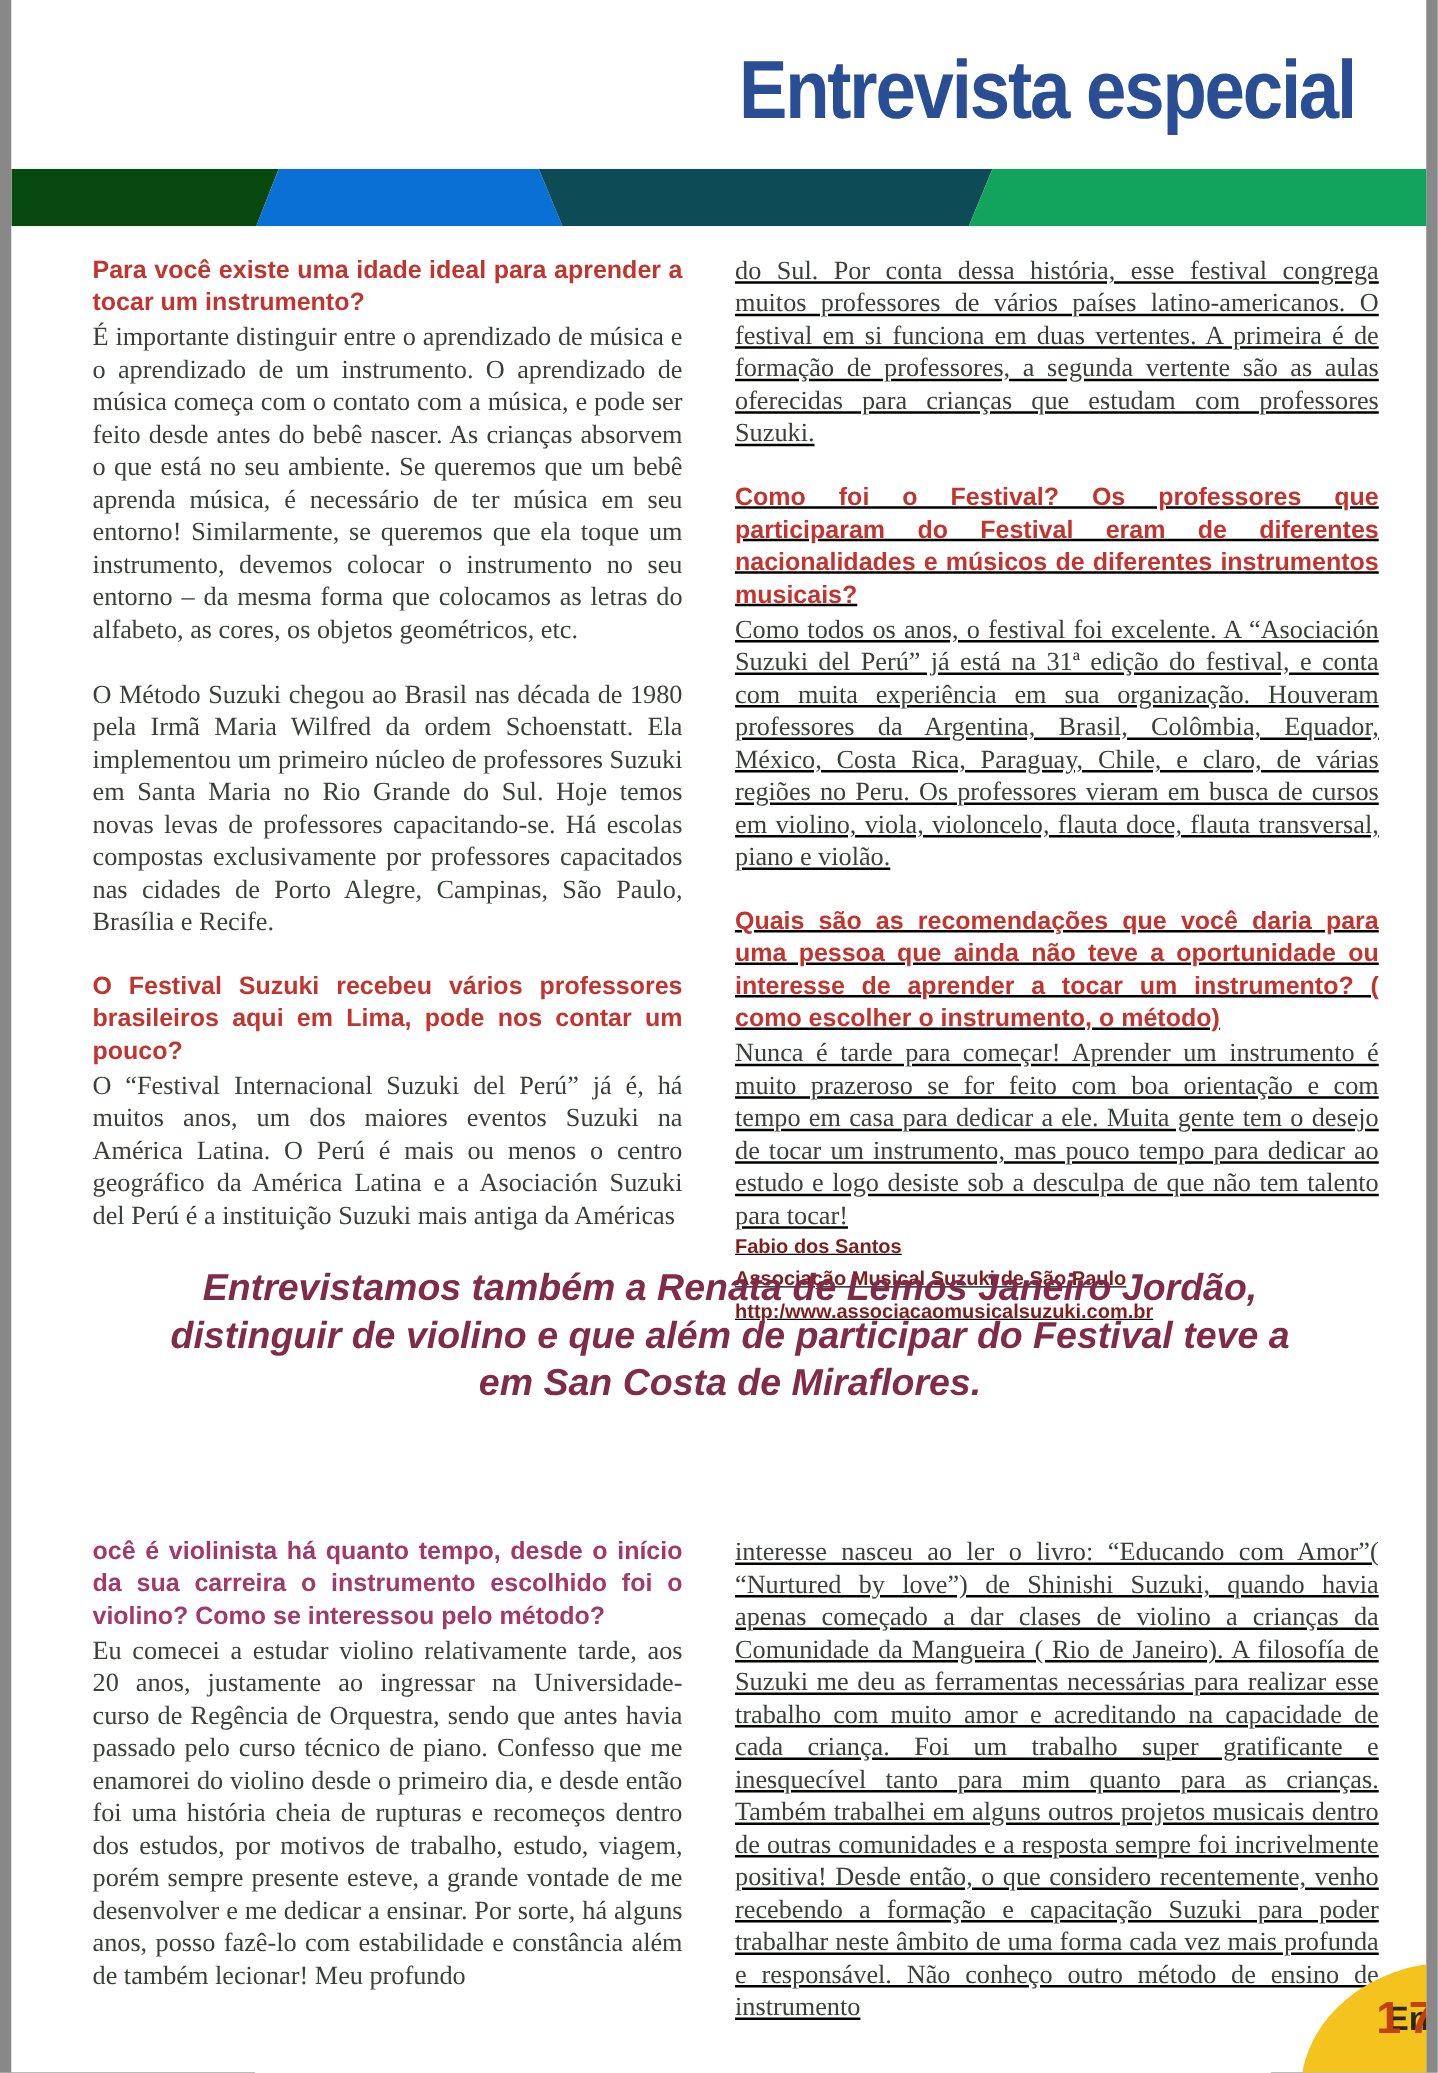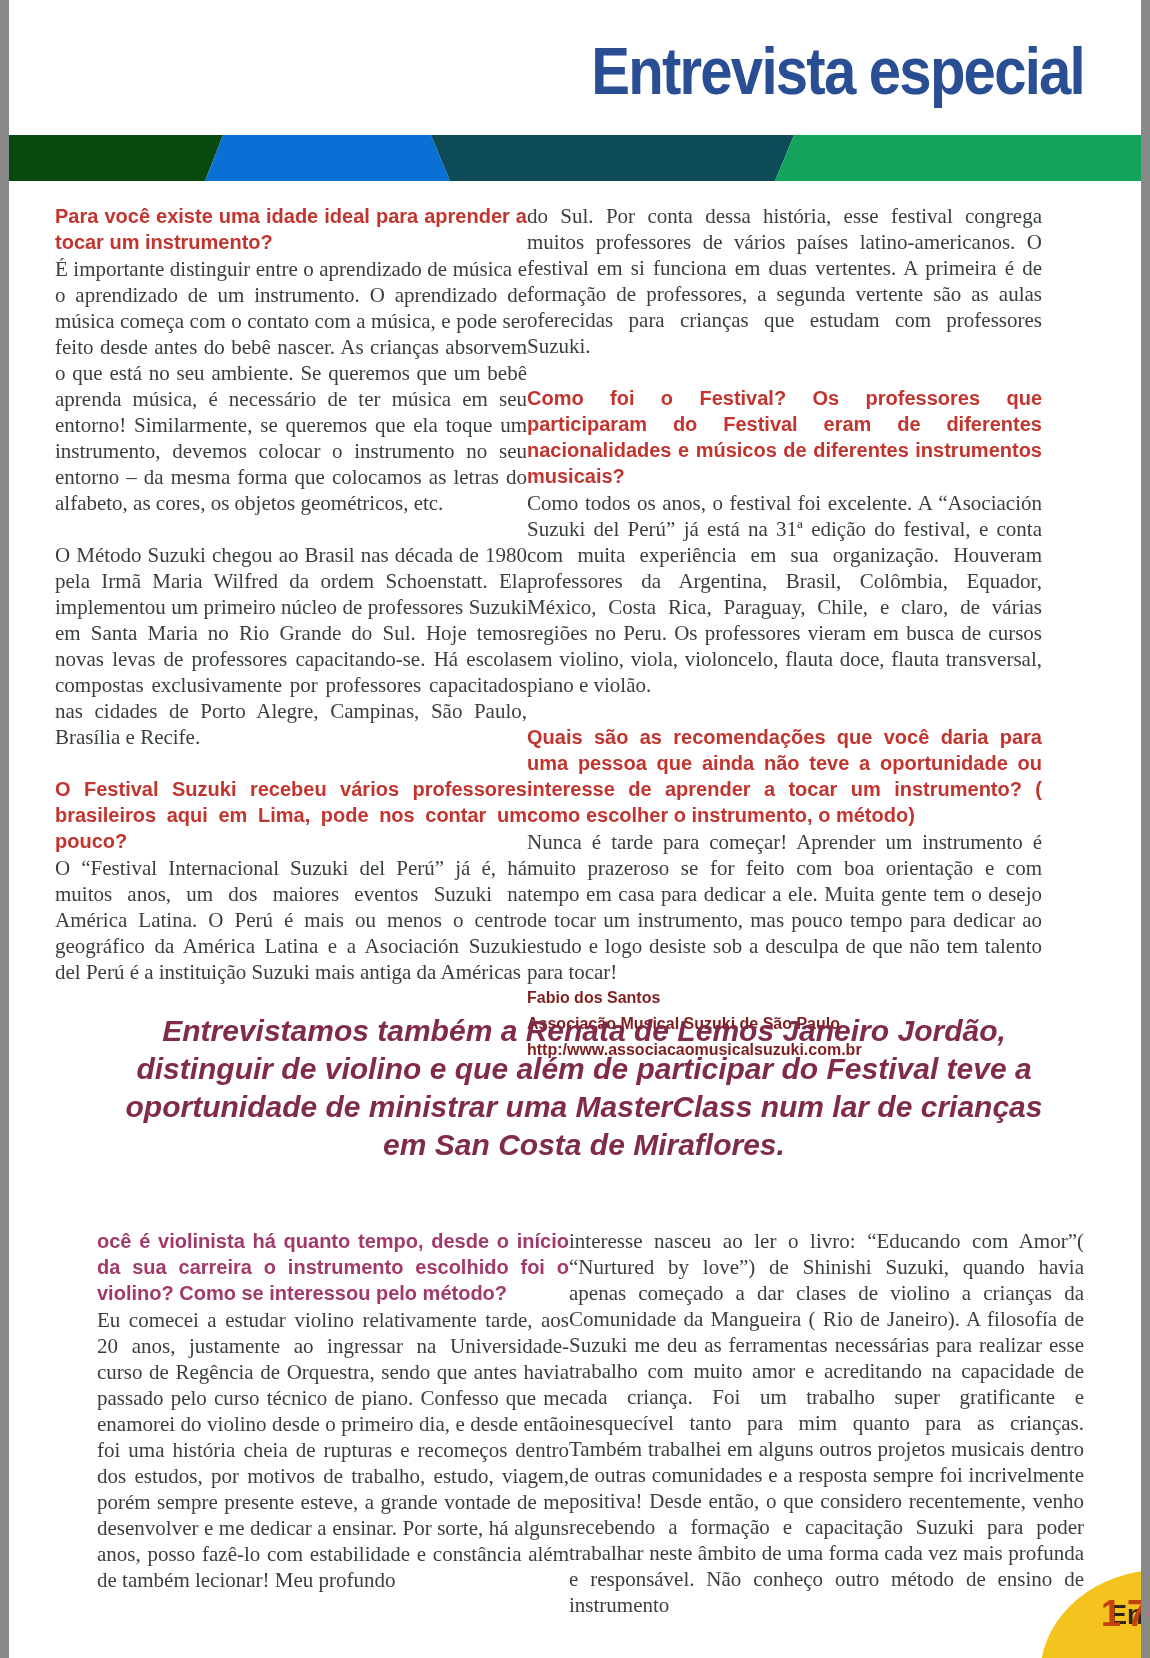--- a/index.html
+++ b/index.html
@@ -17,25 +17,25 @@
     transform:scaleX(0.88); transform-origin:right bottom;
   }
   .page-title {
     font-family:"Liberation Sans", sans-serif;
     font-weight:700; font-size:66px; line-height:1;
     letter-spacing:-2px; color:#2a4e93; white-space:nowrap;
   }
   .band { position:absolute; top:135px; left:0; width:1150px; height:46px; }
   .band svg { display:block; }
   
-  .cols { position:absolute; left:46px; width:1029px; display:flex; }
+  .cols { position:absolute; left:65px; width:1029px; display:flex; gap:42px; }
   .cols-1 { top:203px; }
   .cols-2 { top:1228px;justify-content:flex-end; }
   .col-left  { width:472px; }
-  .col-right { width:515px; }
+  .col-right { width:515px;text-decoration:underline; }
   .q {
     font-family:"Liberation Sans", sans-serif;
     font-weight:700; font-size:20px; line-height:26px;
     color:#c2342e; text-align:justify; margin:0 0 1px 0;
   }
   .q2col { color:#a13a6a; }
   .a {
     font-size:21px; line-height:26px; color:#394039;
     text-align:justify; margin:0;
   }
@@ -112,21 +112,20 @@
       <p class="a">Nunca é tarde para começar! Aprender um instrumento é muito prazeroso se for feito com boa orientação e com tempo em casa para dedicar a ele. Muita gente tem o desejo de tocar um instrumento, mas pouco tempo para dedicar ao estudo e logo desiste sob a desculpa de que não tem talento para tocar!</p>
       <p class="sig">Fabio dos Santos</p>
       <p class="sig">Associação Musical Suzuki de São Paulo</p>
       <p class="sig">http:/www.associacaomusicalsuzuki.com.br</p>
     </div>
   </div>
 
   <div class="interlude">
     <div>Entrevistamos também a Renata de Lemos Janeiro Jordão,</div>
     <div>distinguir de violino e que além de participar do Festival teve a</div>
-    <div>oportunidade de ministrar uma MasterClass  num lar de crianças</div>
     <div>em San Costa de Miraflores.</div>
   </div>
 
   <div class="cols cols-2">
     <div class="col-left">
       <p class="q q2col">ocê é violinista há quanto tempo, desde o início da sua carreira o instrumento escolhido foi o violino? Como se interessou pelo método?</p>
       <p class="a">Eu comecei a estudar violino relativamente tarde, aos 20 anos, justamente ao ingressar na Universidade- curso de Regência de Orquestra, sendo que antes havia passado pelo curso técnico de piano. Confesso que me enamorei do violino desde o primeiro dia, e desde então foi uma história cheia de rupturas e recomeços dentro dos estudos, por motivos de trabalho, estudo, viagem, porém sempre presente esteve, a grande vontade de me desenvolver e me dedicar a ensinar. Por sorte, há alguns anos, posso fazê-lo com estabilidade e constância além de também lecionar! Meu profundo</p>
     </div>
     <div class="col-right">
       <p class="a">interesse nasceu ao ler o livro: “Educando com Amor”( “Nurtured by love”) de Shinishi Suzuki, quando havia apenas começado a dar clases de violino a crianças da Comunidade da Mangueira ( Rio de Janeiro). A filosofía de Suzuki me deu as ferramentas necessárias para realizar esse trabalho com muito amor e acreditando na capacidade de cada criança. Foi um trabalho super gratificante e inesquecível tanto para mim quanto para as crianças. Também trabalhei em alguns outros projetos musicais dentro de outras comunidades e a resposta sempre foi incrivelmente positiva! Desde então, o que considero recentemente, venho recebendo a formação e capacitação Suzuki para poder trabalhar neste âmbito de uma forma cada vez mais profunda e responsável. Não conheço outro método de ensino de instrumento</p>

